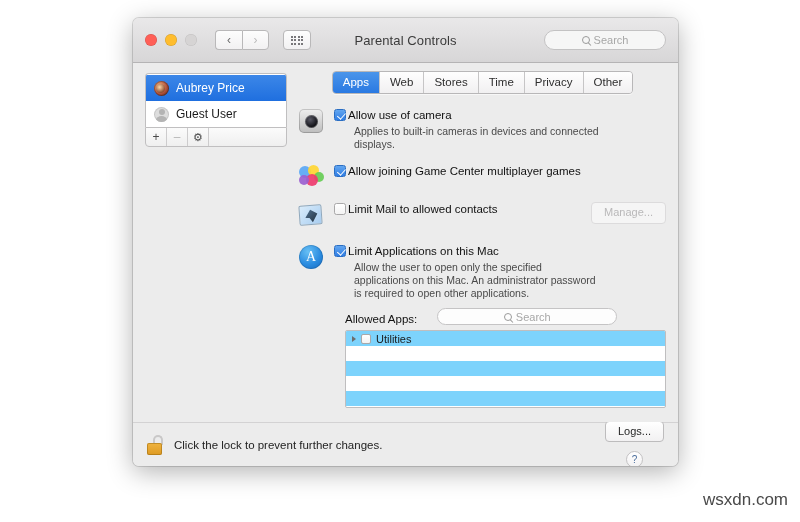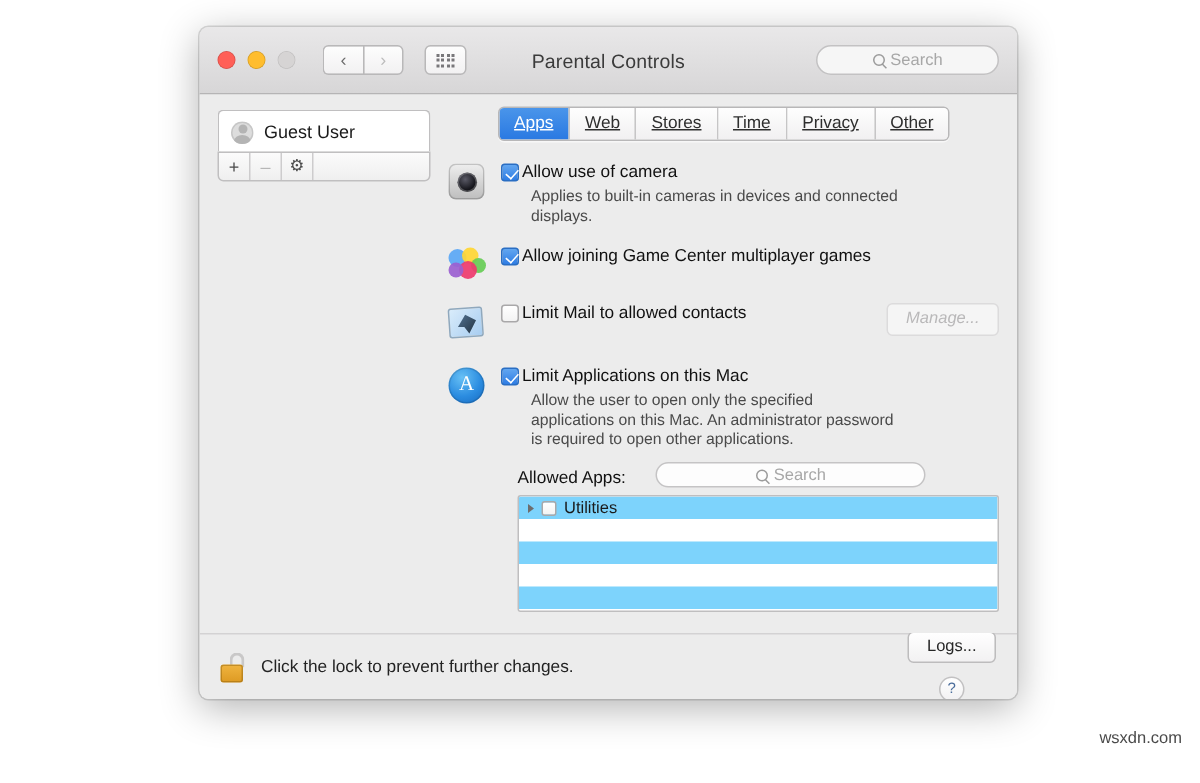--- a/index.html
+++ b/index.html
@@ -204,21 +204,20 @@
     overflow: hidden;
     box-shadow: 0 1px 0 rgba(255,255,255,0.6);
   }
   .tab {
     padding: 3px 10px 4px 10px;
     font-size: 11.5px;
     color: #2e2e2e;
     background: linear-gradient(to bottom, #fefefe, #f1f0f1);
     border-right: 1px solid #c6c5c6;
     line-height: 1.25;
-    text-decoration: underline;
   }
   .tab:last-child { border-right: none; }
   .tab.active {
     background: linear-gradient(to bottom, #4a95ea 0%, #2a79e2 100%);
     color: #ffffff;
   }
 
   
   .opt-row { display: flex; margin-bottom: 13px; }
   .opt-icon { width: 27px; flex: none; margin-right: 8px; padding-top: 1px; }
@@ -333,21 +332,20 @@
     border: 1px solid #bdbcbd;
     border-radius: 4px;
     background: linear-gradient(to bottom, #ffffff, #f2f1f2);
     color: #262626;
     line-height: 1.3;
   }
   .btn.disabled {
     color: #b9b8b9;
     background: #f5f5f5;
     border-color: #dcdbdc;
-    font-style: italic;
   }
 
   
   #allowed-head {
     display: flex;
     align-items: flex-end;
     gap: 20px;
     margin-left: 46px;
     margin-top: 2px;
     margin-bottom: 5px;
@@ -432,22 +430,22 @@
     border: 1px solid #c2c1c2;
     background: linear-gradient(to bottom, #ffffff, #f2f1f2);
     display: flex; align-items: center; justify-content: center;
     font-size: 10px;
     color: #4b6e9c;
   }
 
   #watermark {
     position: absolute;
     right: 12px;
-    bottom: 24px;
-    font-size: 11px;
+    bottom: 12px;
+    font-size: 17px;
     color: #4a4a4a;
     margin-left: 44px;
   }
 </style>
 </head>
 <body>
 
 <div id="window">
 
   <div id="titlebar">
@@ -485,20 +483,24 @@
       <span class="mag"></span>
       <span class="ph">Search</span>
     </div>
   </div>
 
   <div id="content">
 
     <div id="sidebar-wrap">
       <div id="sidebar-list">
         <div id="sidebar">
+          <div class="user-row selected">
+            <span class="avatar photo"></span>
+            <span>Aubrey Price</span>
+          </div>
           <div class="user-row">
             <span class="avatar guest"></span>
             <span>Guest User</span>
           </div>
         </div>
       </div>
       <div id="sidebar-footer">
         <div class="sb-btn">+</div>
         <div class="sb-btn dim">–</div>
         <div class="sb-btn gear">⚙</div>

